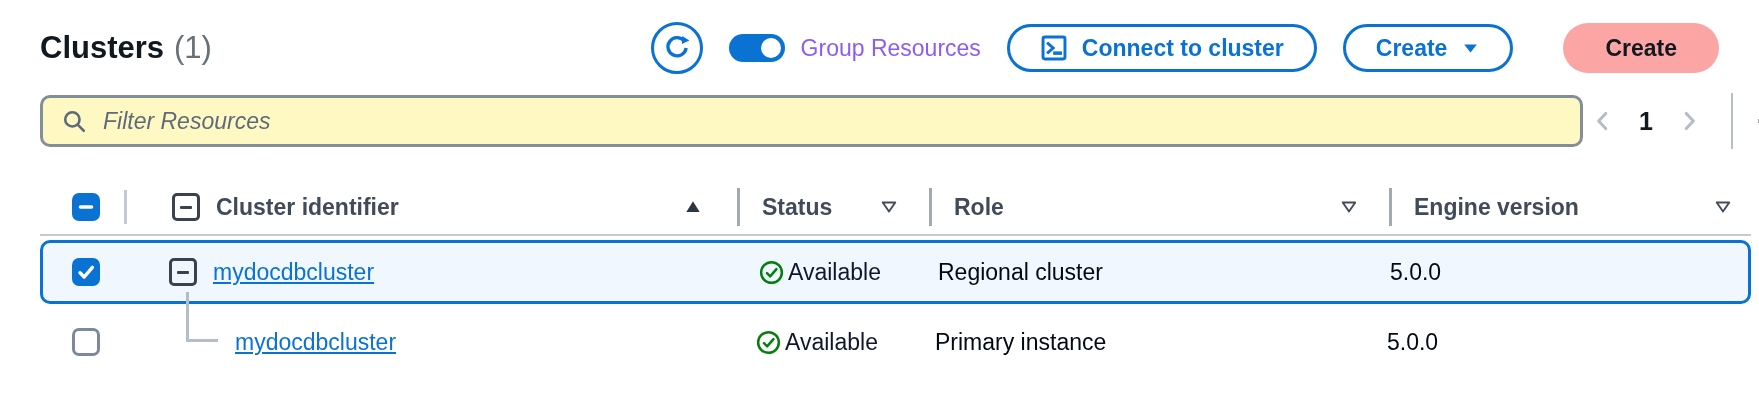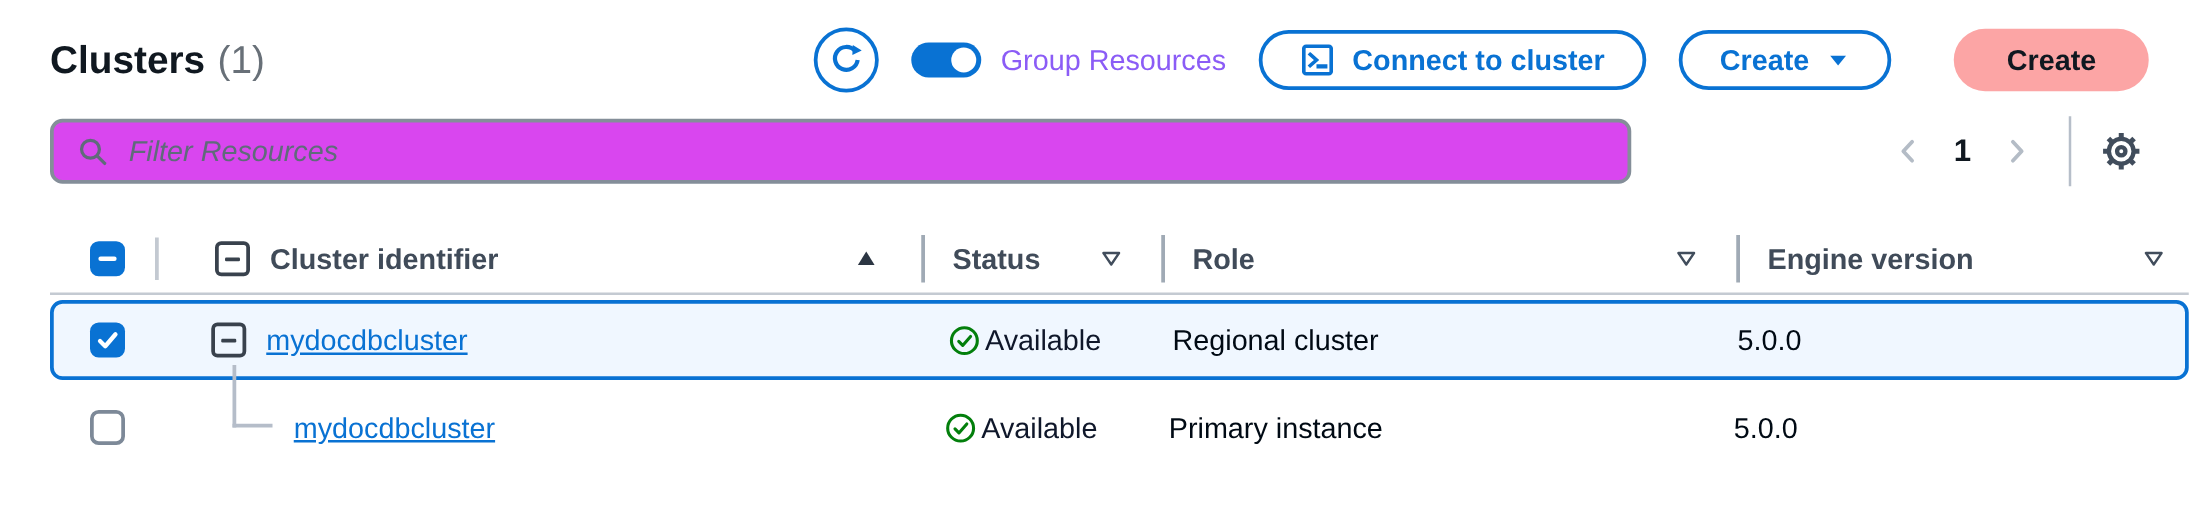--- a/index.html
+++ b/index.html
@@ -38,22 +38,22 @@
   }
   .create-btn {
     height:50px; border-radius:26px; border:none; background:#fca5a5;
     color:#101820; font-weight:700; font-size:23px; font-family:inherit;
     padding:0 42px; cursor:pointer; white-space:nowrap; margin-left:24px;
   }
 
   
   .filter-bar { display:flex; align-items:center; margin-top:18px; height:54px; }
   .filter-box {
-    width:1265px; height:52px; border:3px solid #848e99; border-radius:10px;
-    background:#d946ef; display:flex; align-items:center; gap:14px; padding:0 18px; flex:none;
+    width:1543px; height:52px; border:3px solid #848e99; border-radius:10px;
+    background:#fef9c3; display:flex; align-items:center; gap:14px; padding:0 18px; flex:none;
   }
   .filter-input {
     border:none; outline:none; flex:1; font-size:23px; font-family:inherit; color:#0f1b2a; background:transparent;
   }
   .filter-input::placeholder { font-style:italic; color:#5f6b7a; opacity:1; }
 
   .pagination { margin-left:auto; display:flex; align-items:center; }
   .page-chevron { background:none; border:none; padding:0; width:40px; height:40px; display:flex; align-items:center; justify-content:center; cursor:pointer; }
   .page-num { font-size:25px; font-weight:700; color:#101820; margin:0 16px; }
   .toolbar-divider { width:2px; height:56px; background:#b6bec9; margin:0 18px 0 22px; }

